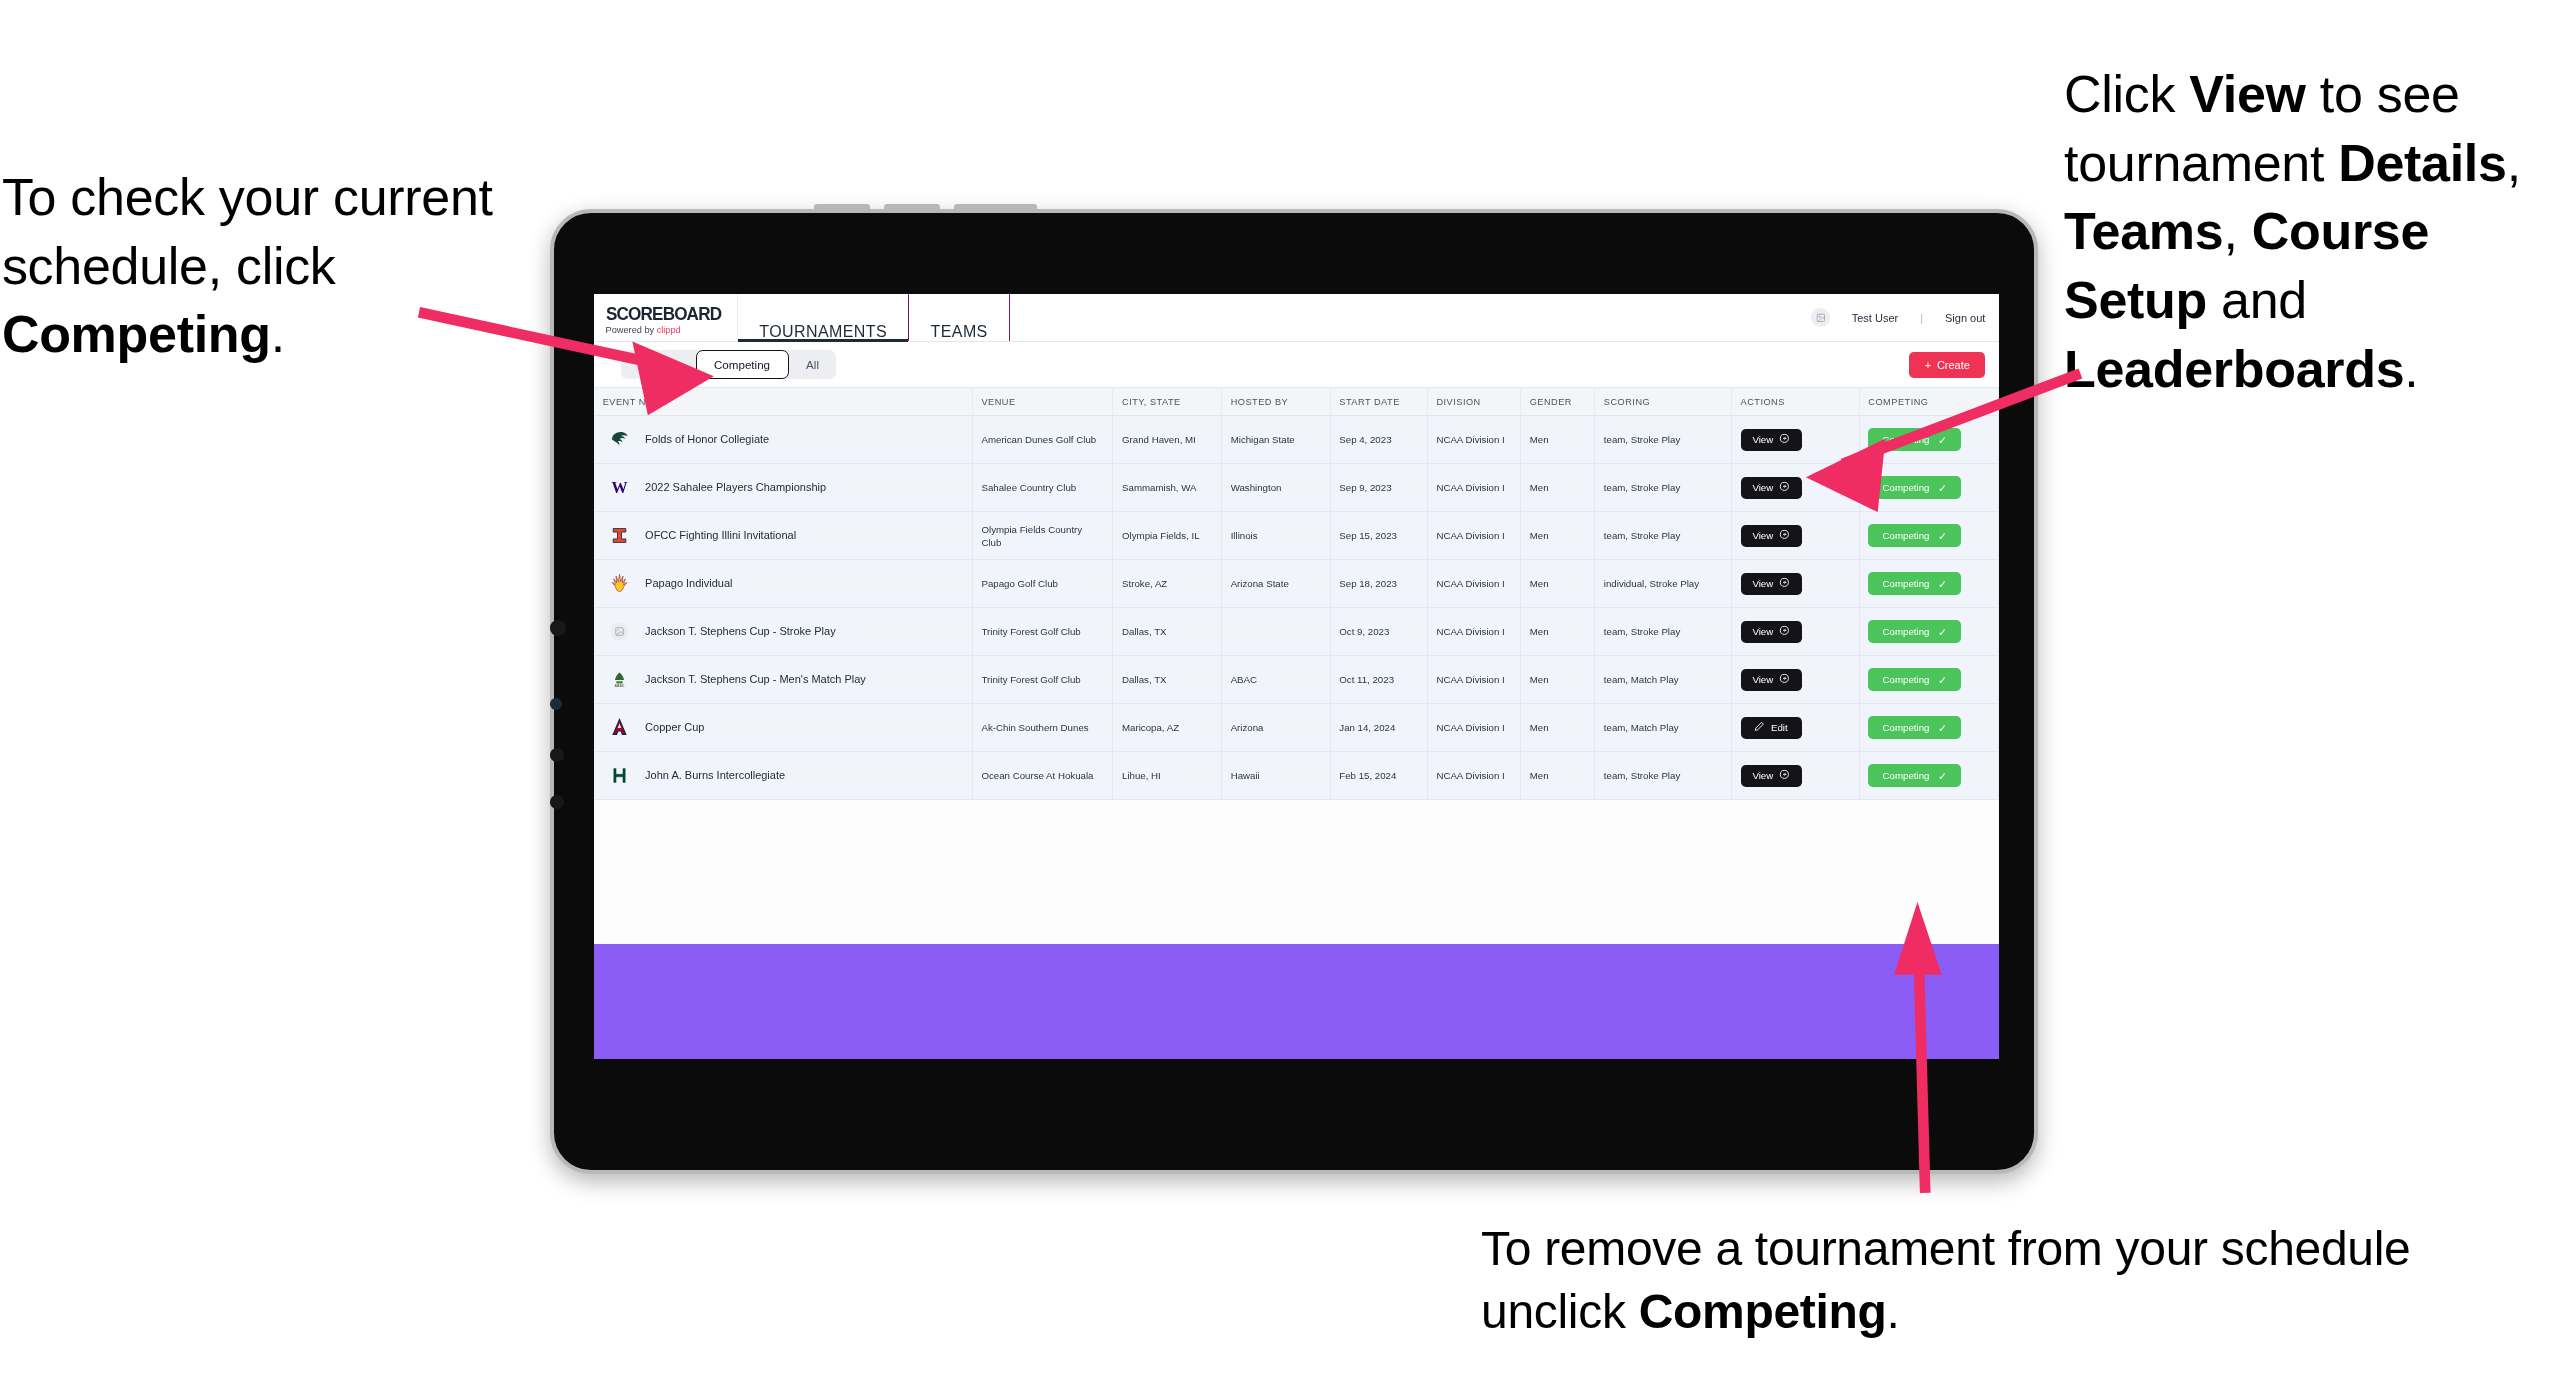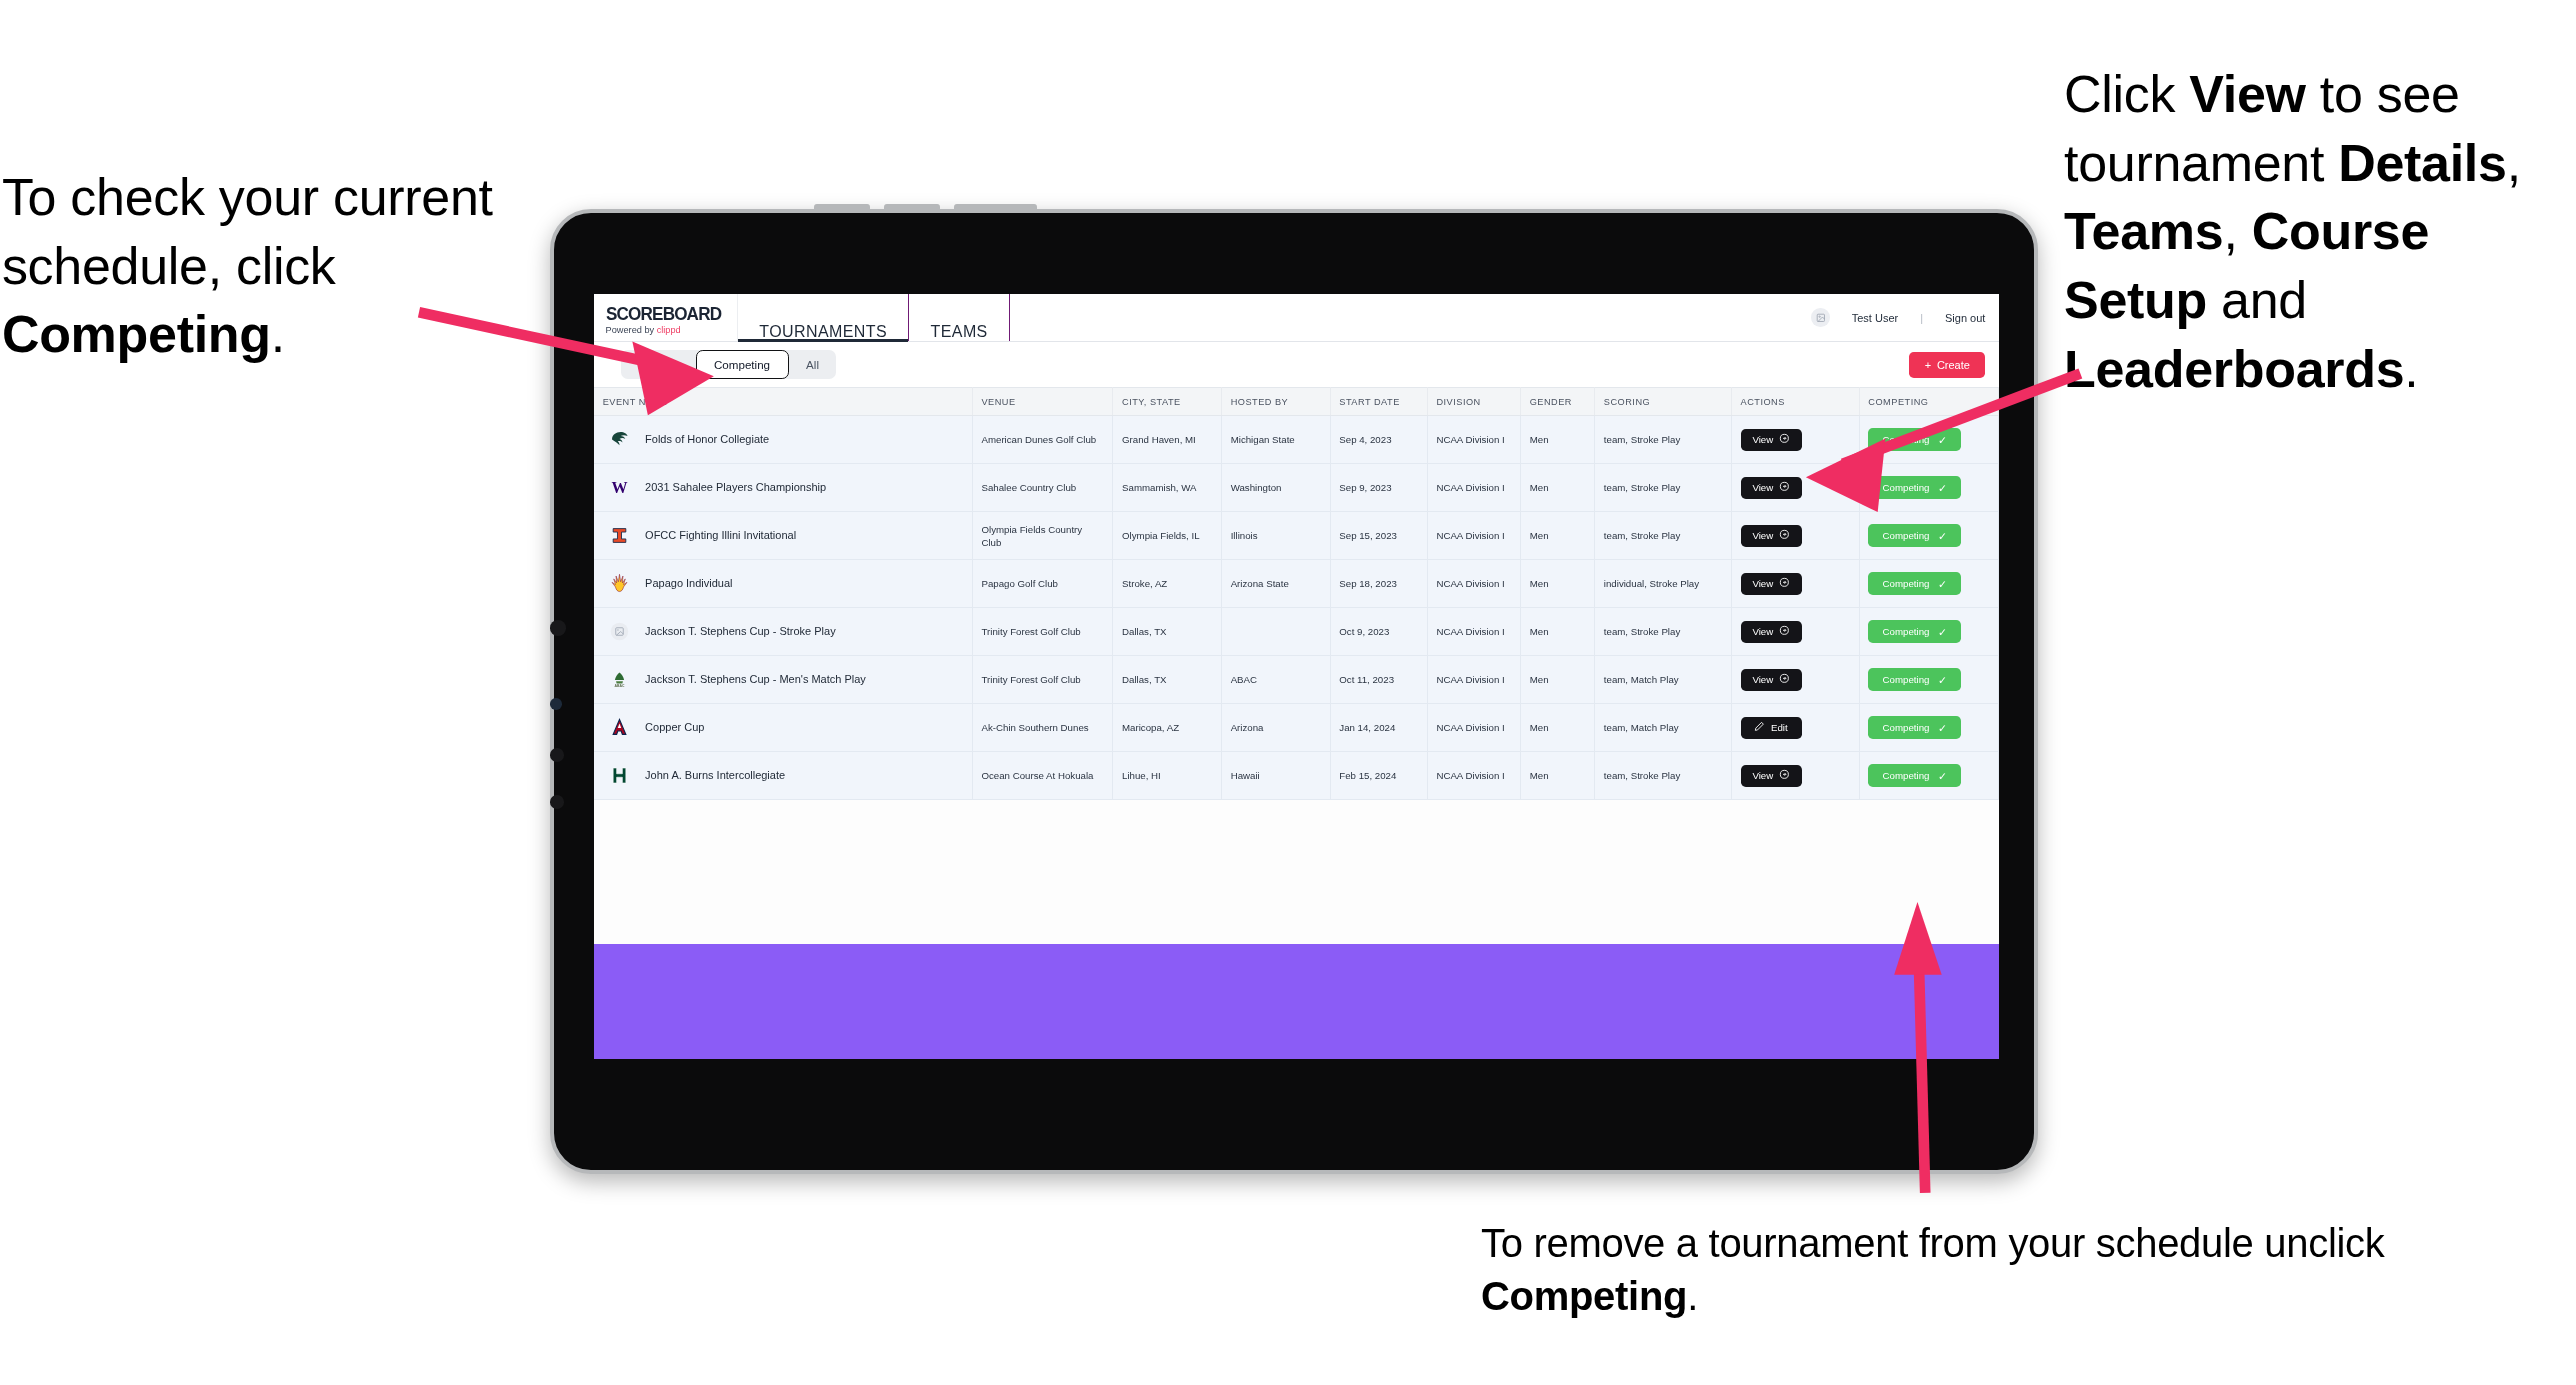--- a/index.html
+++ b/index.html
@@ -17,21 +17,21 @@
     color: #000;
     font-family: Liberation Sans, sans-serif;
     font-weight: 400;
     line-height: 1.32;
     letter-spacing: -0.3px;
   }
   .annot b { font-weight: 700; }
 
   #annot-left   { left: 1.9px;   top: 163px;  width: 504px; font-size: 52px; }
   #annot-right  { left: 2064px;top: 60px;   width: 512px; font-size: 52px; }
-  #annot-bottom { left: 1481px;top: 1217px; width: 1086px;font-size: 40px; }
+  #annot-bottom { left: 1481px;top: 1217px; width: 1086px;font-size: 48px; }
 
   
   #arrows { position: absolute; left: 0; top: 0; width: 2576px; height: 1386px; pointer-events: none; }
 
   
   #tablet {
     position: absolute; left: 550px; top: 209px;
     width: 1488px; height: 965px;
     background: #0b0b0c;
     border-radius: 41px;
@@ -324,21 +324,21 @@
                 </td>
               </tr>
               <tr>
                 <td>
                   <div class="evt-cell">
                     <span class="evt-logo">
                       <svg viewBox="0 0 40 40" width="23" height="23" style="font-size:10px">
                         <text x="20" y="29" font-family="Liberation Serif, serif" font-size="28" font-weight="700" fill="#32006E" text-anchor="middle">W</text>
                       </svg>
                     </span>
-                    <span class="evt-name">2031 Sahalee Players Championship</span>
+                    <span class="evt-name">2022 Sahalee Players Championship</span>
                   </div>
                 </td>
                 <td>Sahalee Country Club</td>
                 <td>Sammamish, WA</td>
                 <td>Washington</td>
                 <td>Sep 9, 2023</td>
                 <td>NCAA Division I</td>
                 <td>Men</td>
                 <td>team, Stroke Play</td>
                 <td><div class="btn-view">

